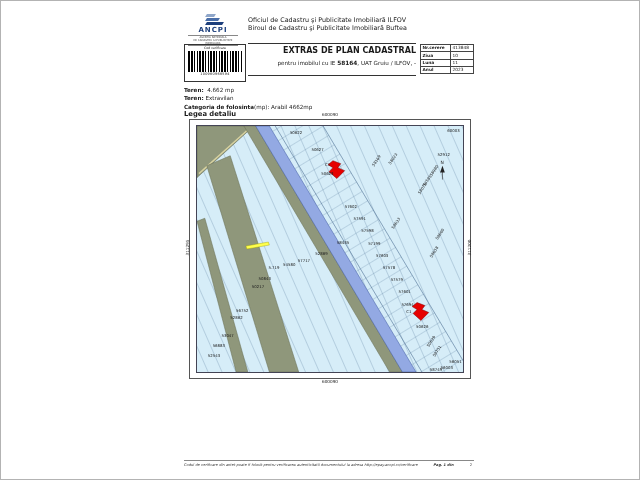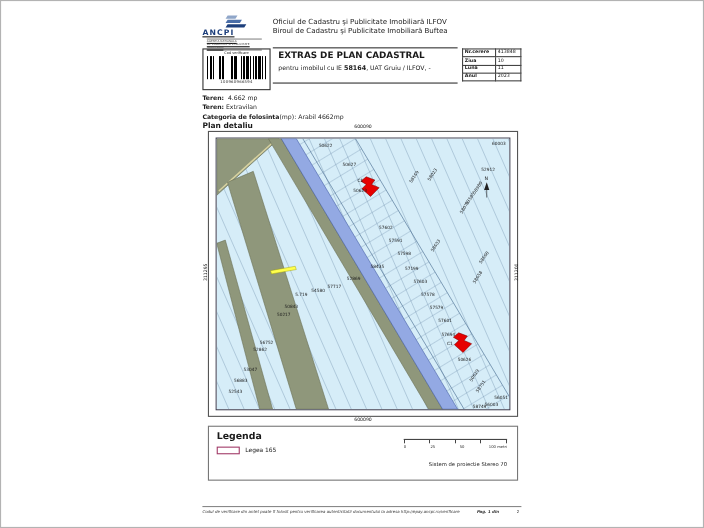--- a/index.html
+++ b/index.html
@@ -1,38 +1,38 @@
 <!DOCTYPE html>
 <html><head>
 <meta charset="utf-8">
 <style>
   html,body{margin:0;padding:0;}
   body{width:640px;height:480px;background:#ffffff;font-family:"DejaVu Sans",sans-serif;color:#1a1a1a;position:relative;overflow:hidden;}
   .page{position:absolute;inset:0;border:1px solid #b3b3b3;box-sizing:border-box;}
   .content{position:absolute;left:183px;top:12px;width:290px;height:462px;}
 
   
-  .logo{position:absolute;left:0;top:0;width:58px;text-align:left;text-decoration:underline;}
+  .logo{position:absolute;left:0;top:0;width:58px;text-align:center;}
   .fbar{height:3px;background:#24447c;transform:skewX(-32deg);margin:1px auto 0 22px;}
   .fb1{width:9px;background:#8fa6c9;}
   .fb2{width:13px;background:#4a6ea8;}
   .fb3{width:17px;background:#1d3f7c;}
   .ancpi{font-weight:bold;font-size:7px;letter-spacing:1px;margin-top:1px;}
   .logo-sub{font-size:2.6px;color:#444;line-height:1.2;border-top:0.5px solid #888;border-bottom:0.5px solid #888;margin:1px 4px 0 4px;}
 
   .office{position:absolute;left:64px;top:3px;width:226px;font-weight:normal;font-size:6.4px;line-height:1.3;}
 
   
   .codebox{position:absolute;left:0;top:31px;width:62px;height:38px;border:1px solid #333;box-sizing:border-box;text-align:center;}
   .codebox .lbl{font-size:3.2px;margin-top:0.5px;}
   .barcode{height:21px;margin:1px 3px 0 3px;background:repeating-linear-gradient(90deg,#000 0 1.5px,#fff 1.5px 2.5px,#000 2.5px 5px,#fff 5px 6px,#000 6px 6.8px,#fff 6.8px 9px,#000 9px 9.6px,#fff 9.6px 11px);}
   .codenum{font-size:3.4px;letter-spacing:0.3px;}
 
   
-  .titleblock{position:absolute;left:64px;top:30px;width:168px;height:33px;border-top:1px solid #333;border-bottom:1px solid #333;box-sizing:border-box;padding:2px 0 16px 5px;}
+  .titleblock{position:absolute;left:64px;top:30px;width:168px;height:33px;border-top:1px solid #333;border-bottom:1px solid #333;box-sizing:border-box;padding:2px 0 16px 5px;text-align:right;}
   .title{font-size:8px;font-weight:bold;}
   .subtitle{font-size:5.6px;margin-top:5px;}
   .subtitle b{font-size:5.8px;}
 
   
   .reqtable{position:absolute;left:236px;top:31px;width:54px;border-collapse:collapse;font-size:4.3px;}
   .reqtable td{border:0.5px solid #444;padding:0.4px 1.5px;line-height:1.3;}
   .reqtable td.k{font-weight:bold;width:26px;}
 
   
@@ -119,21 +119,21 @@
             <td>2023</td>
           </tr>
         </tbody>
     </table>
 
     <div class="teren">
       <div><b>Teren:</b>&nbsp;&nbsp;<span>4.662 mp</span></div>
       <div><b>Teren:</b>&nbsp;<span>Extravilan</span></div>
       <div><b>Categoria de folosinta</b><span>(mp): Arabil 4662mp</span></div>
     </div>
-    <div class="plan-label">Plan detaliu</div>
+    <div class="plan-label">Legea detaliu</div>
 
     <div class="coord-top">600090</div>
     <div class="mapouter"></div>
     <div class="coord-left">311295</div>
     <div class="coord-right">311200</div>
 
     <div class="mapinner">
       <svg viewBox="0 0 272 248" preserveAspectRatio="none">
         <defs>
           <pattern id="pA" width="13" height="13" patternUnits="userSpaceOnUse" patternTransform="rotate(-24)">
@@ -212,37 +212,20 @@
             <text x="243" y="233" transform="rotate(-56 243 233)">58751</text>
             <text x="258" y="239">56051</text>
             <text x="249" y="245">56003</text>
             <text x="238" y="247">58749</text>
           </g>
       </svg>
     </div>
 
     <div class="coord-bottom">600090</div>
 
-    <div class="legendbox">
-      <div class="legend-title">Legenda</div>
-      <div class="legend-item">
-        <span class="swatch" style="border-color: rgb(162, 59, 104);"></span>
-        <span>Legea 165</span>
-      </div>
-      <div class="scalebar">
-        <div class="sb-line"></div>
-        <div class="sb-labels">
-            <span>0</span>
-            <span>25</span>
-            <span>50</span>
-            <span>100 metri</span>
-          </div>
-      </div>
-      <div class="projection">Sistem de proiectie Stereo 70</div>
-    </div>
 
     <div class="footer">
       <span class="footer-text">Codul de verificare din antet poate fi folosit pentru verificarea autenticitatii documentului la adresa http://epay.ancpi.ro/verificare</span>
       <span class="footer-page">Pag. 1 din</span>
       <span class="footer-num">2</span>
     </div>
 
   </div>
 </div>
 

